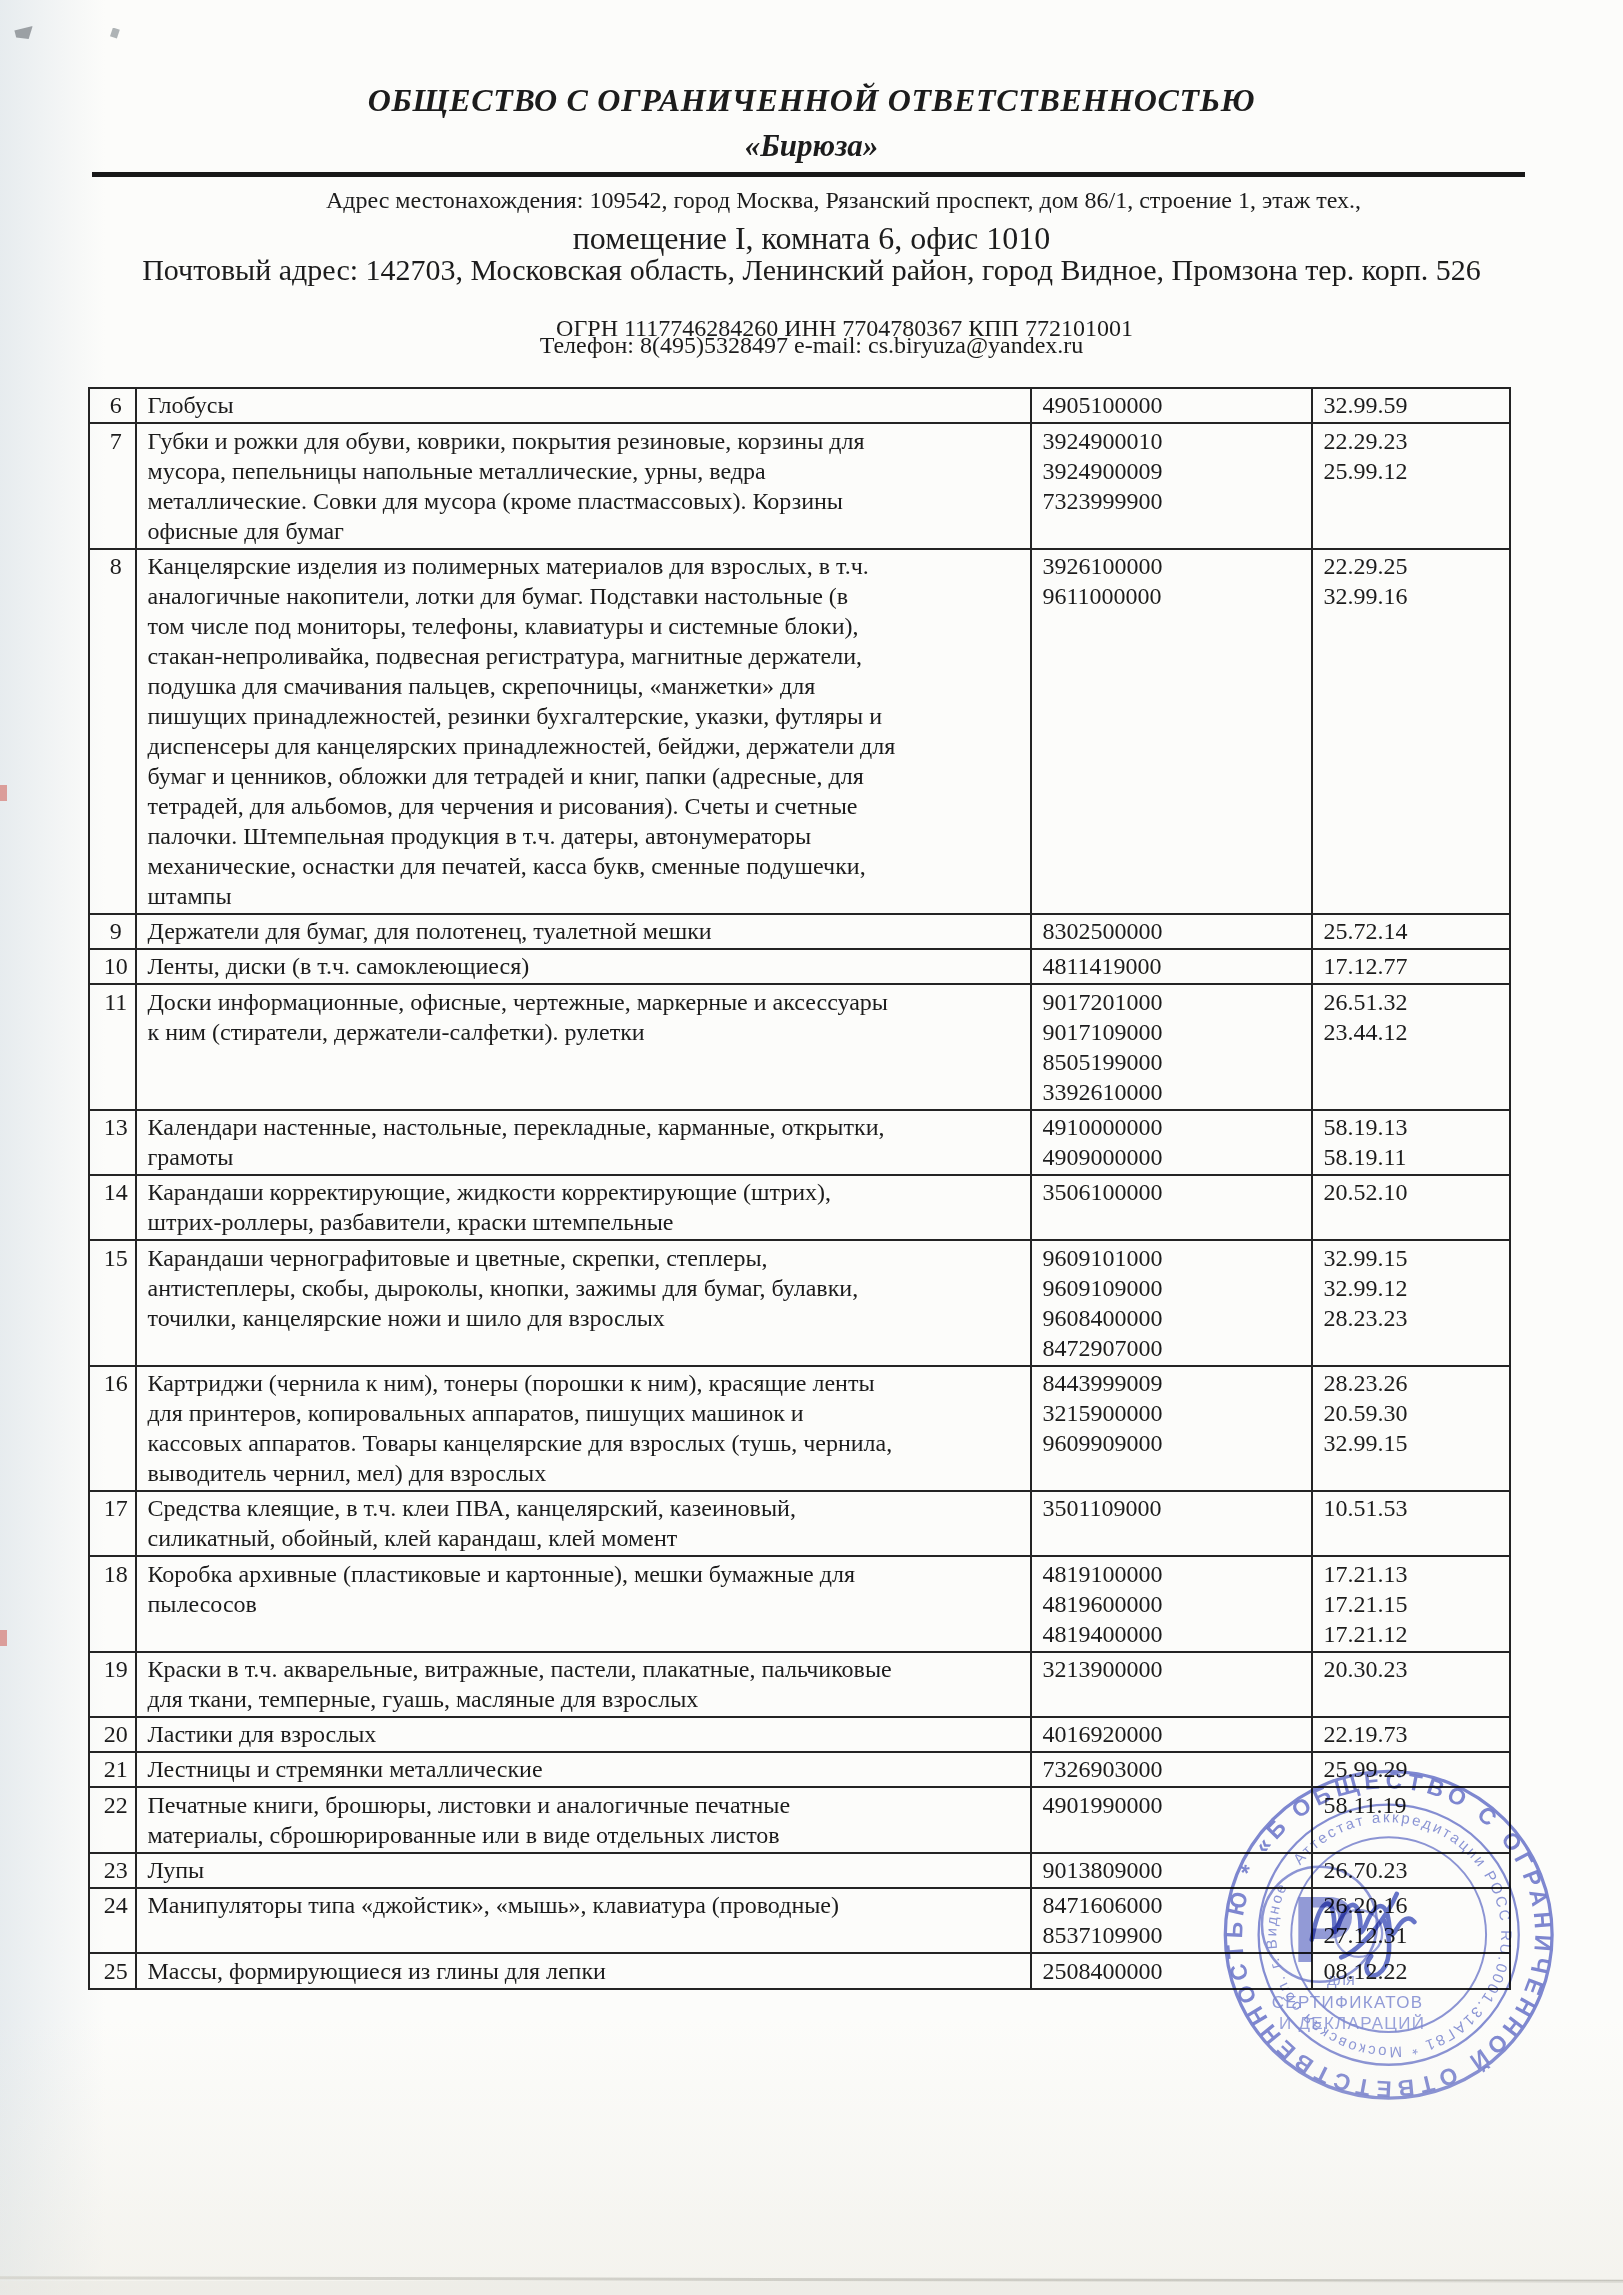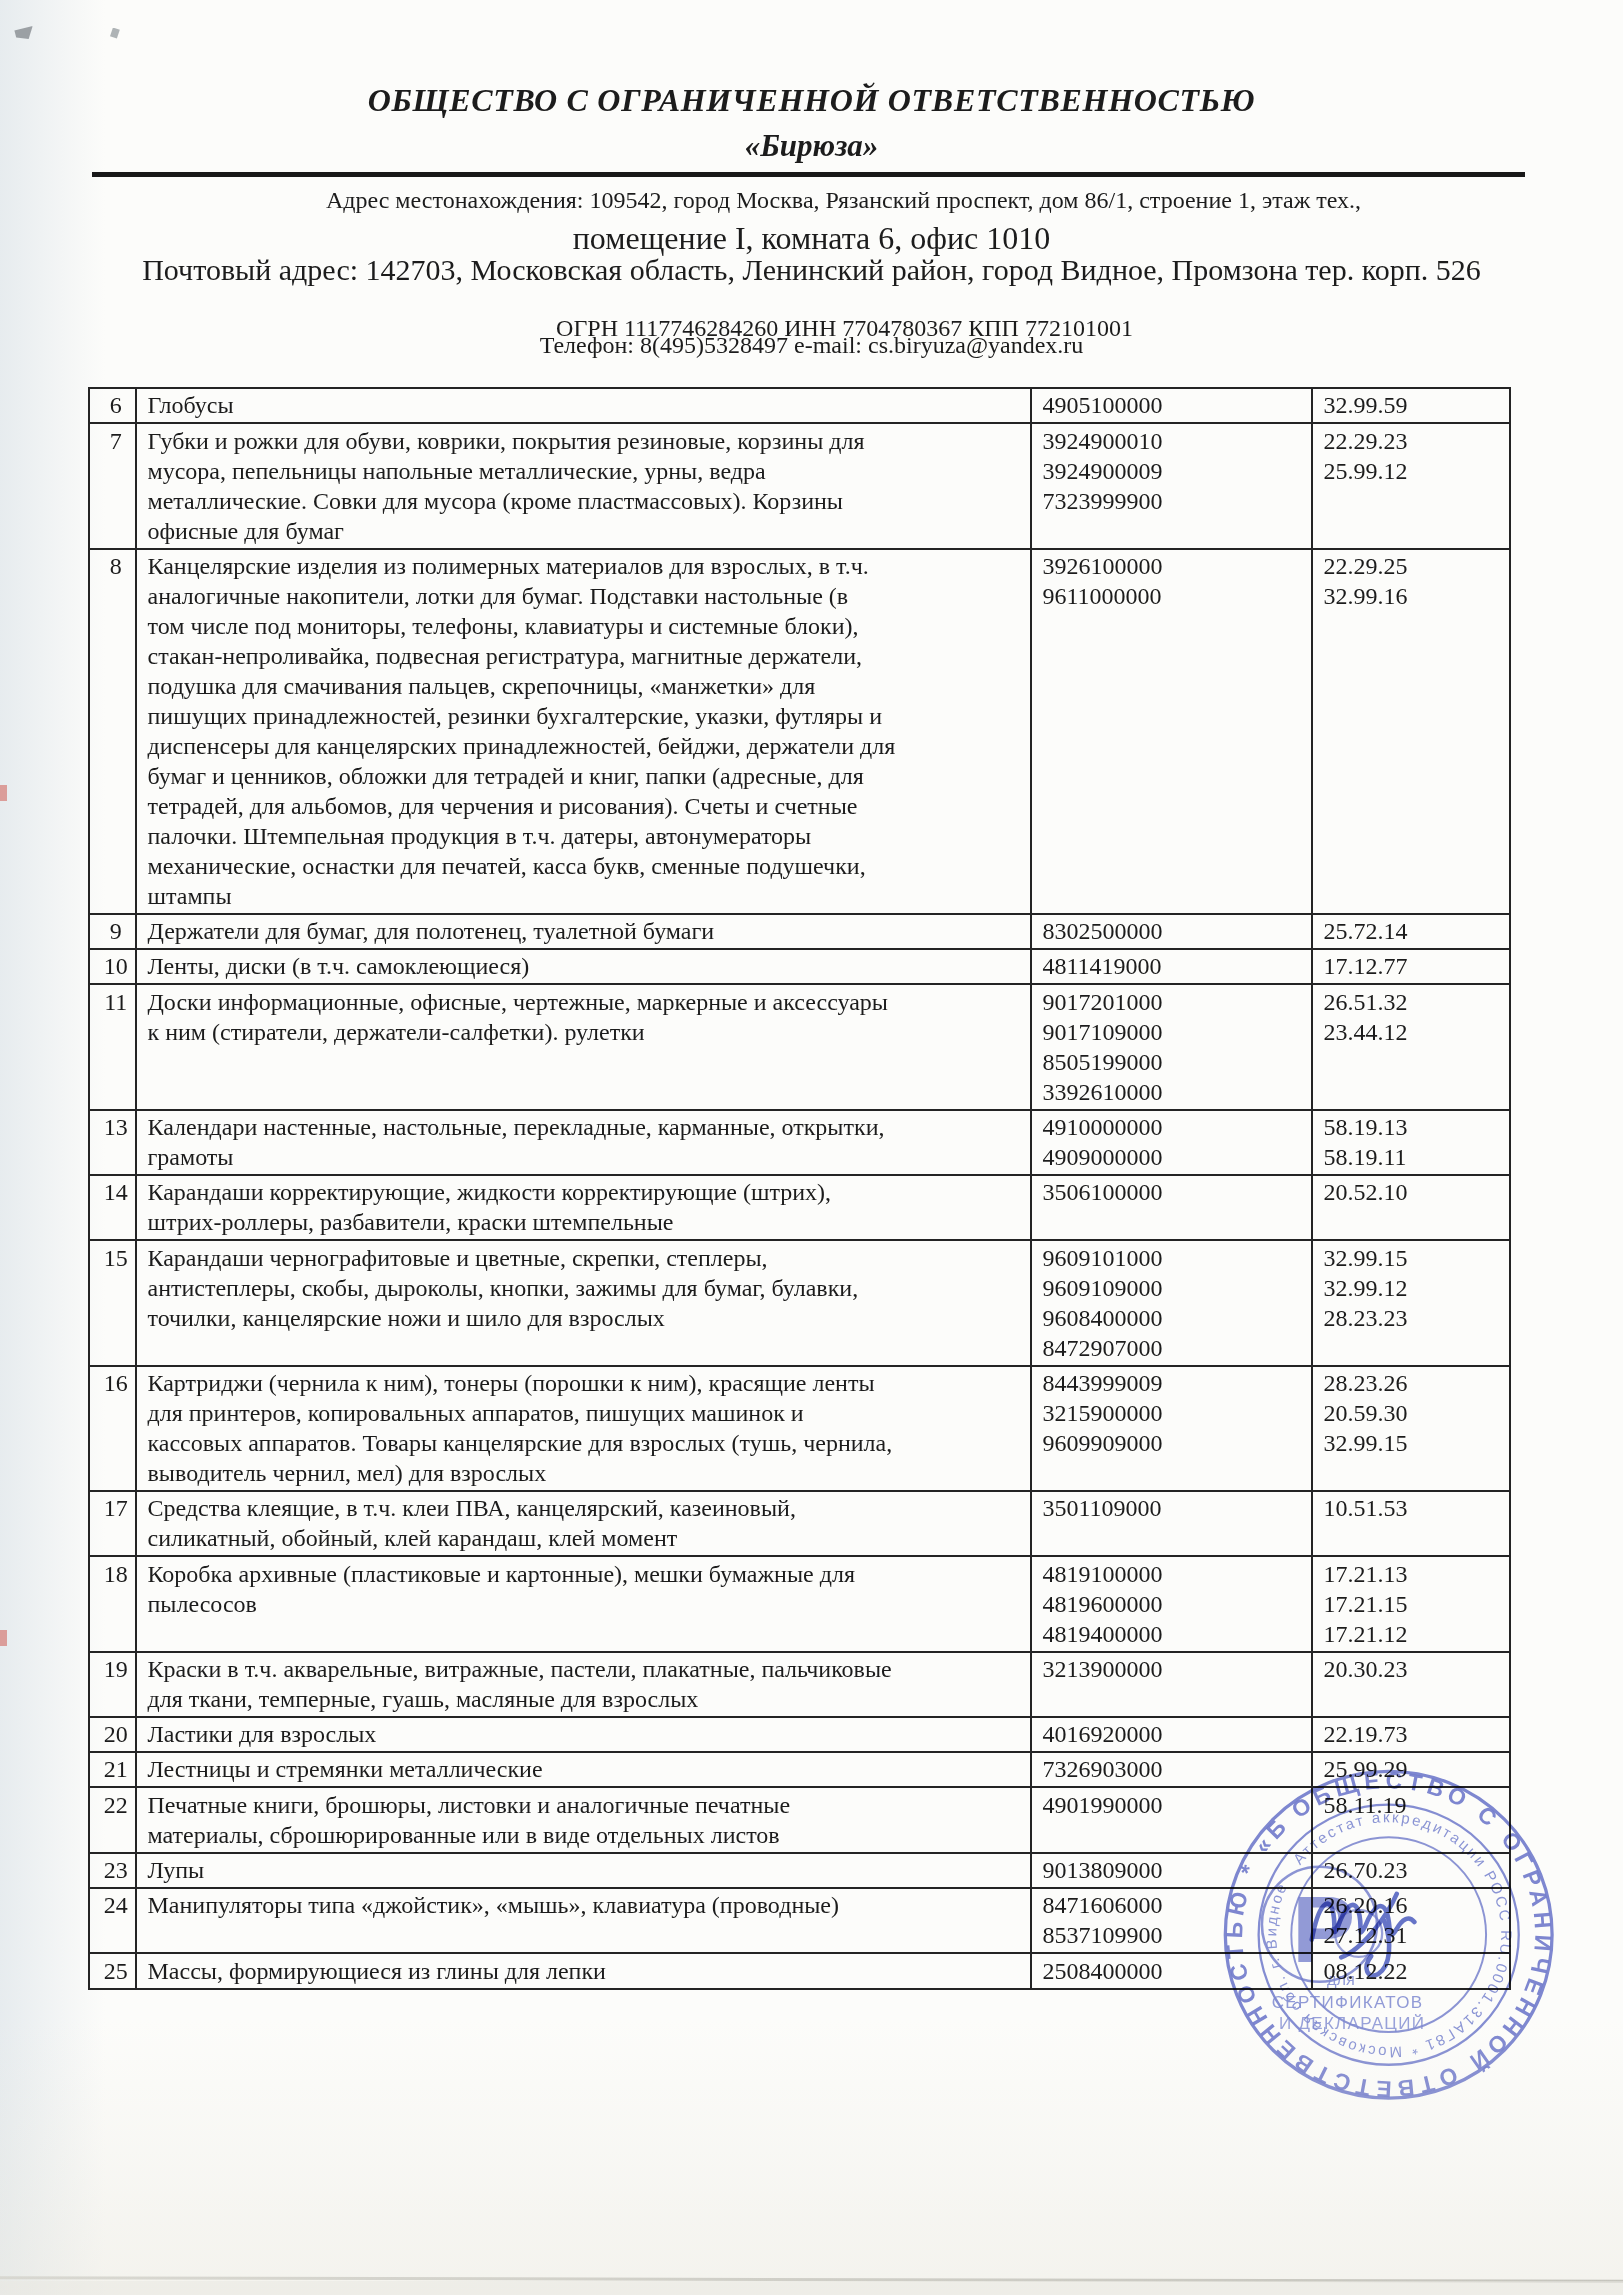--- a/index.html
+++ b/index.html
@@ -145,21 +145,21 @@
           <td class="c-okpd">
             <div>22.29.25</div>
             <div>32.99.16</div>
           </td>
         </tr>
         <tr>
           <td class="c-num">
             <div>9</div>
           </td>
           <td class="c-desc">
-            <div>Держатели для бумаг, для полотенец, туалетной бумаги</div>
+            <div>Держатели для бумаг, для полотенец, туалетной мешки</div>
           </td>
           <td class="c-code">
             <div>8302500000</div>
           </td>
           <td class="c-okpd">
             <div>25.72.14</div>
           </td>
         </tr>
         <tr>
           <td class="c-num">

